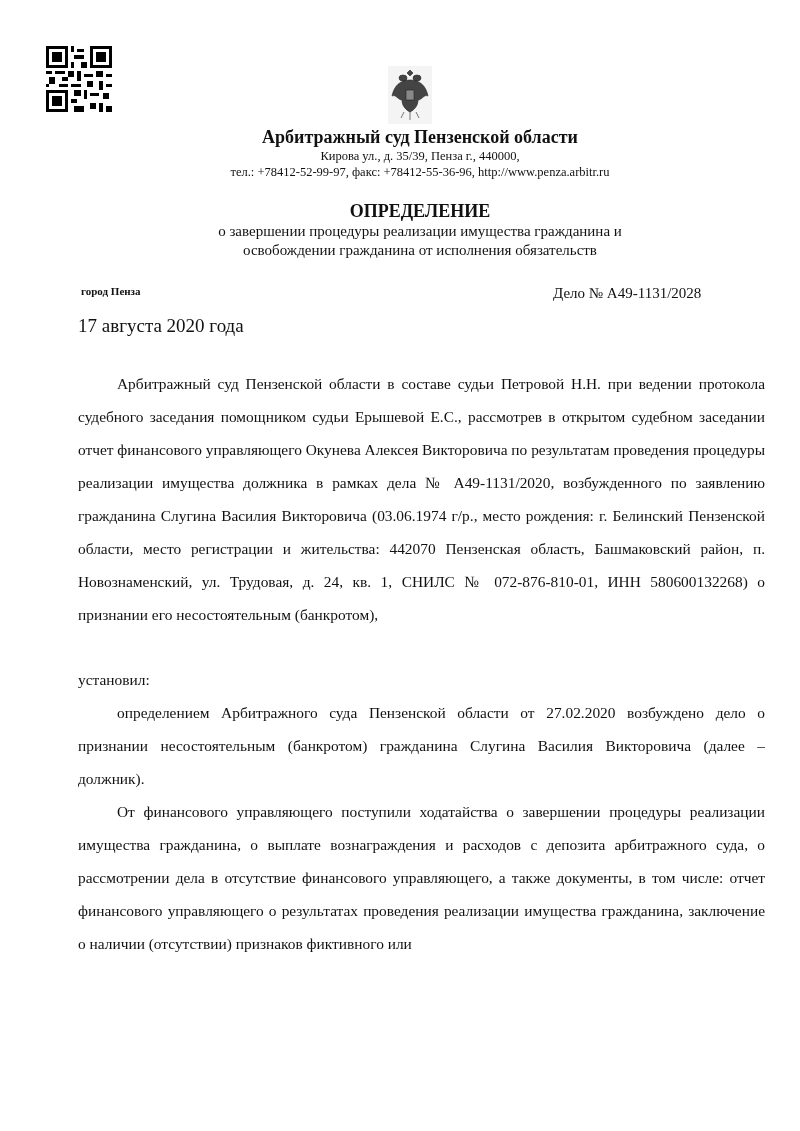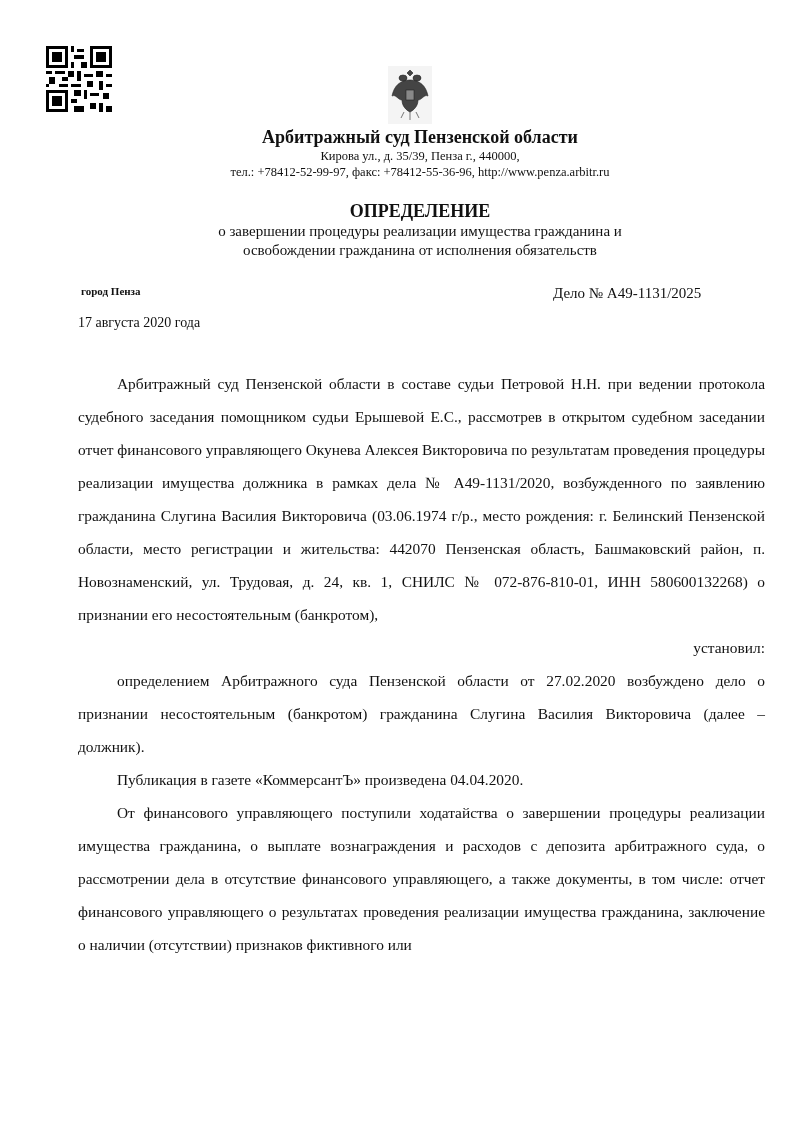--- a/index.html
+++ b/index.html
@@ -8,24 +8,24 @@
     .qr { position: absolute; left: 46px; left: 46px; top: 46px; width: 66px; height: 66px; }
     .emblem { position: absolute; left: 388px; top: 66px; width: 44px; height: 58px; }
     .header { position: absolute; left: 0; top: 126px; width: 840px; text-align: center; }
     .court-name { font-size: 18px; font-weight: bold; line-height: 22px; }
     .addr { font-size: 12.5px; line-height: 16px; }
     .title-block { position: absolute; left: 0; top: 200px; width: 840px; text-align: center; }
     .doc-title { font-size: 18px; font-weight: bold; line-height: 22px; }
     .doc-sub { font-size: 15px; line-height: 19px; }
     .city { position: absolute; left: 81px; top: 285px; font-size: 11px; font-weight: bold; }
     .case { position: absolute; left: 553px; top: 285px; font-size: 15px; }
-    .date { position: absolute; left: 78px; top: 315px; font-size: 14px; }
+    .date { position: absolute; left: 78px; top: 315px; font-size: 19px; }
     .body { position: absolute; left: 78px; top: 367px; width: 687px; font-size: 15.4px; line-height: 33px; }
     .p { text-align: justify; text-indent: 39px; margin: 0; }
-    .p.center { text-align: right; text-indent: 0; }
+    .p.center { text-align: left; text-indent: 0; margin-top: 32px; }
     .p.noj { text-align: left; }
   </style>
 </head>
 <body>
 
 <svg class="qr" viewBox="0 0 21 21" shape-rendering="crispEdges">
   <rect x="0" y="0" width="21" height="21" fill="#fff"></rect>
   <g fill="#000">
     <rect x="0" y="0" width="7" height="7"></rect>
       <rect x="1" y="1" width="5" height="5" fill="#fff"></rect>
@@ -86,22 +86,21 @@
   <div class="addr">тел.: +78412-52-99-97, факс: +78412-55-36-96, http://www.penza.arbitr.ru</div>
 </div>
 
 <div class="title-block">
   <div class="doc-title">ОПРЕДЕЛЕНИЕ</div>
   <div class="doc-sub">о завершении процедуры  реализации имущества гражданина и</div>
   <div class="doc-sub">освобождении гражданина от исполнения обязательств</div>
 </div>
 
 <div class="city">город Пенза</div>
-<div class="case">Дело № А49-1131/2025</div>
+<div class="case">Дело № А49-1131/2028</div>
 <div class="date">17 августа 2020 года</div>
 
 <div class="body">
   <p class="p">Арбитражный суд Пензенской области в составе судьи Петровой Н.Н. при ведении протокола судебного заседания помощником судьи Ерышевой Е.С., рассмотрев в открытом судебном заседании отчет финансового управляющего Окунева Алексея Викторовича по результатам проведения процедуры реализации имущества должника в рамках дела № А49-1131/2020, возбужденного по заявлению гражданина Слугина Василия Викторовича (03.06.1974 г/р., место рождения: г. Белинский Пензенской области, место регистрации и жительства: 442070 Пензенская область, Башмаковский район, п. Новознаменский, ул. Трудовая, д. 24, кв. 1, СНИЛС № 072-876-810-01, ИНН 580600132268) о признании его несостоятельным (банкротом),</p>
   <p class="p center">установил:</p>
   <p class="p">определением Арбитражного суда Пензенской области от 27.02.2020 возбуждено дело о признании несостоятельным (банкротом) гражданина Слугина Василия Викторовича (далее – должник).</p>
-  <p class="p noj">Публикация в газете «КоммерсантЪ» произведена 04.04.2020.</p>
   <p class="p"> От финансового управляющего поступили ходатайства о завершении процедуры реализации имущества гражданина, о выплате вознаграждения и расходов  с депозита арбитражного суда, о рассмотрении дела в отсутствие финансового управляющего, а также документы, в том числе: отчет финансового управляющего о результатах проведения реализации имущества гражданина, заключение о наличии (отсутствии) признаков фиктивного или</p>
 </div>
 
 </body></html>

